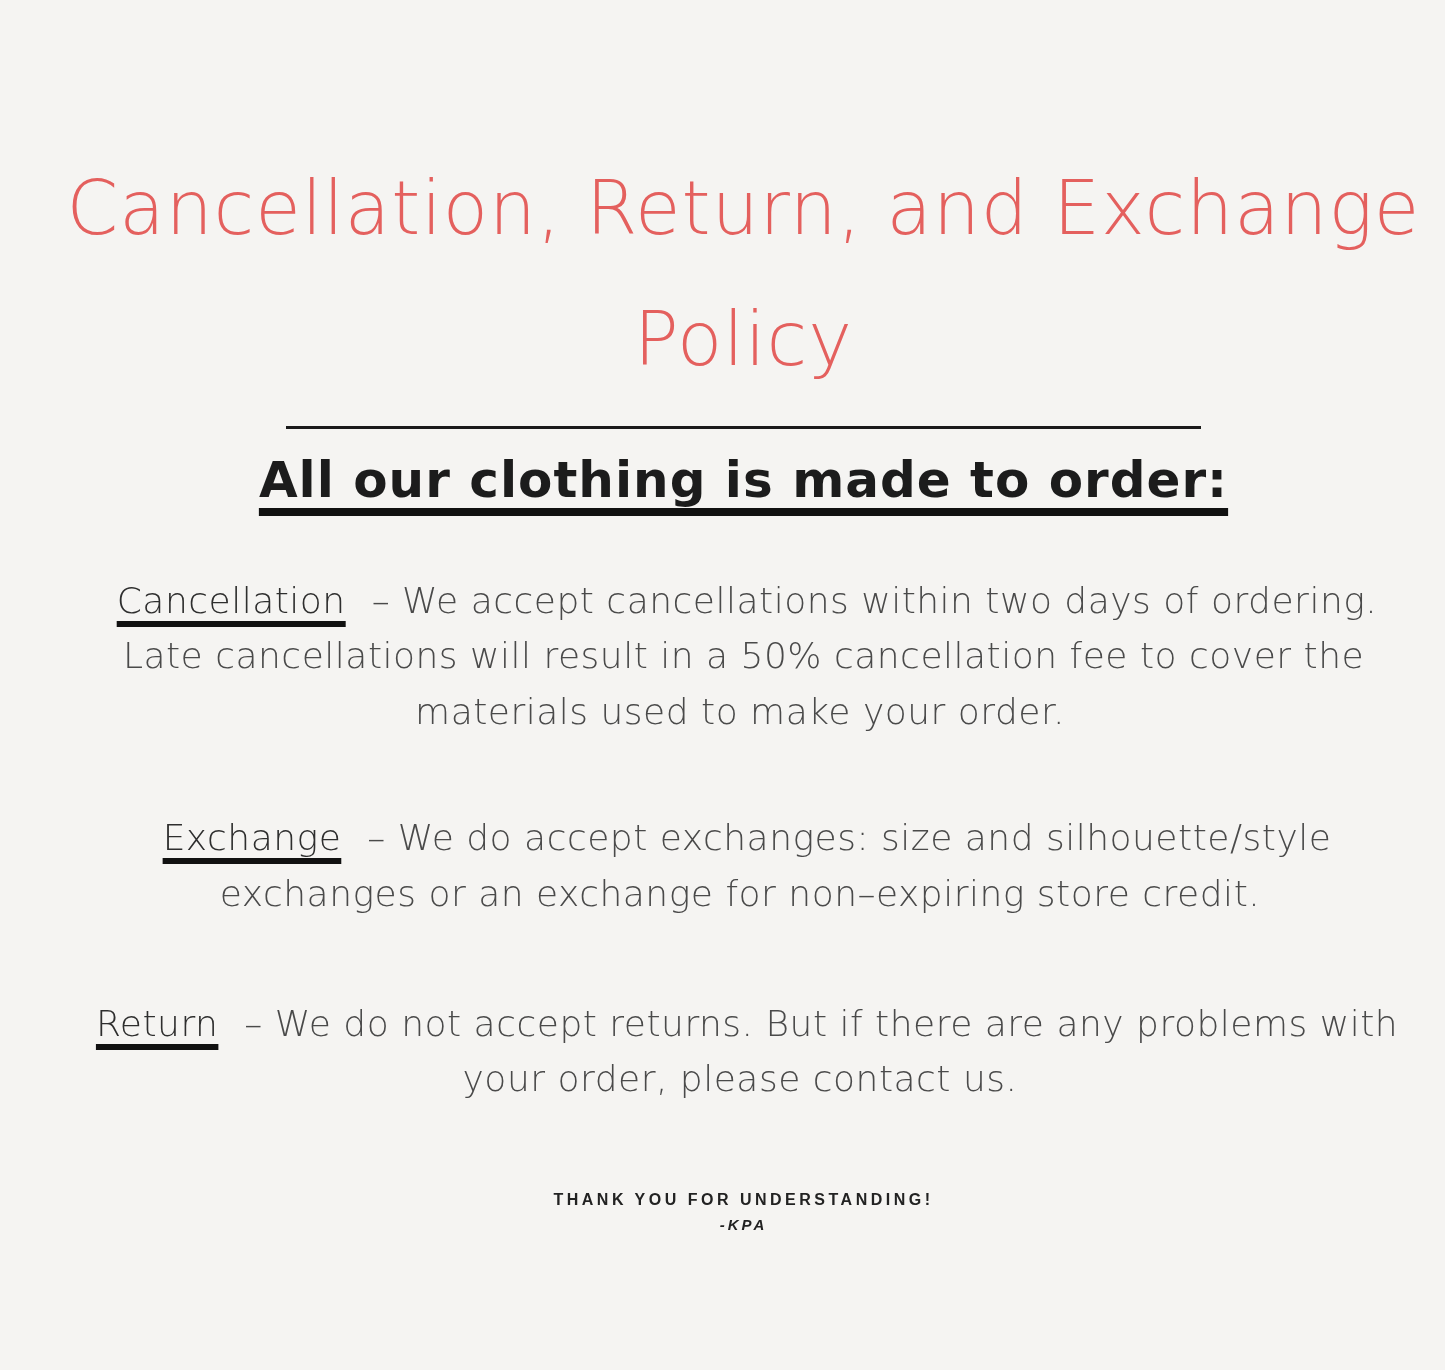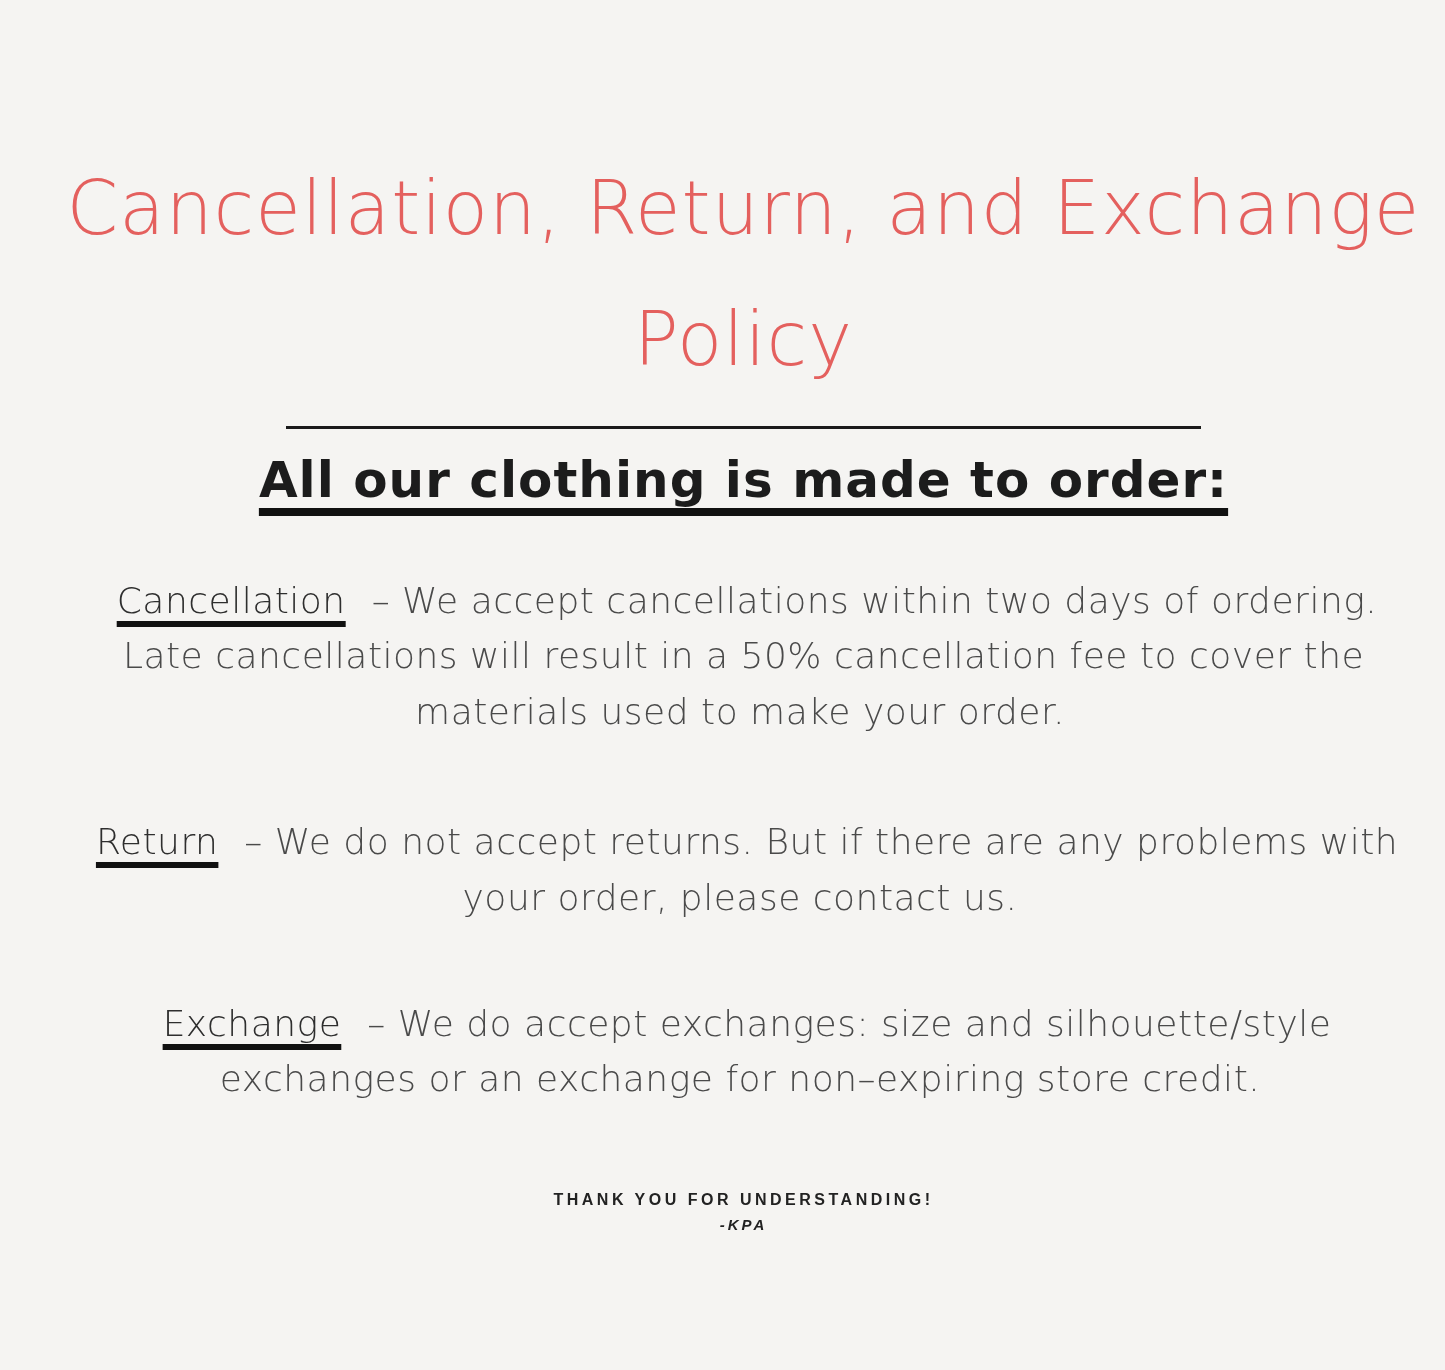--- a/index.html
+++ b/index.html
@@ -112,28 +112,28 @@
 
   <div class="divider"></div>
 
   <h2 class="intro-heading">All our clothing is made to order:</h2>
 
   <p class="section cancellation">
     <span class="lead">Cancellation</span>
     <span class="body-text">– We accept cancellations within two days of ordering. Late cancellations will result in a 50% cancellation fee to cover the materials used to make your order.</span>
   </p>
 
+  <p class="section exchange">
+    <span class="lead">Exchange</span>
+    <span class="body-text">– We do accept exchanges: size and silhouette/style exchanges or an exchange for non–expiring store credit.</span>
+  </p>
+
   <p class="section return">
     <span class="lead">Return</span>
     <span class="body-text">– We do not accept returns. But if there are any problems with your order, please contact us.</span>
-  </p>
-
-  <p class="section exchange">
-    <span class="lead">Exchange</span>
-    <span class="body-text">– We do accept exchanges: size and silhouette/style exchanges or an exchange for non–expiring store credit.</span>
   </p>
 
   <div class="footer">
     <div class="thanks">THANK YOU FOR UNDERSTANDING!</div>
     <div class="signature">-KPA</div>
   </div>
 
 </div>
 
 </body></html>

